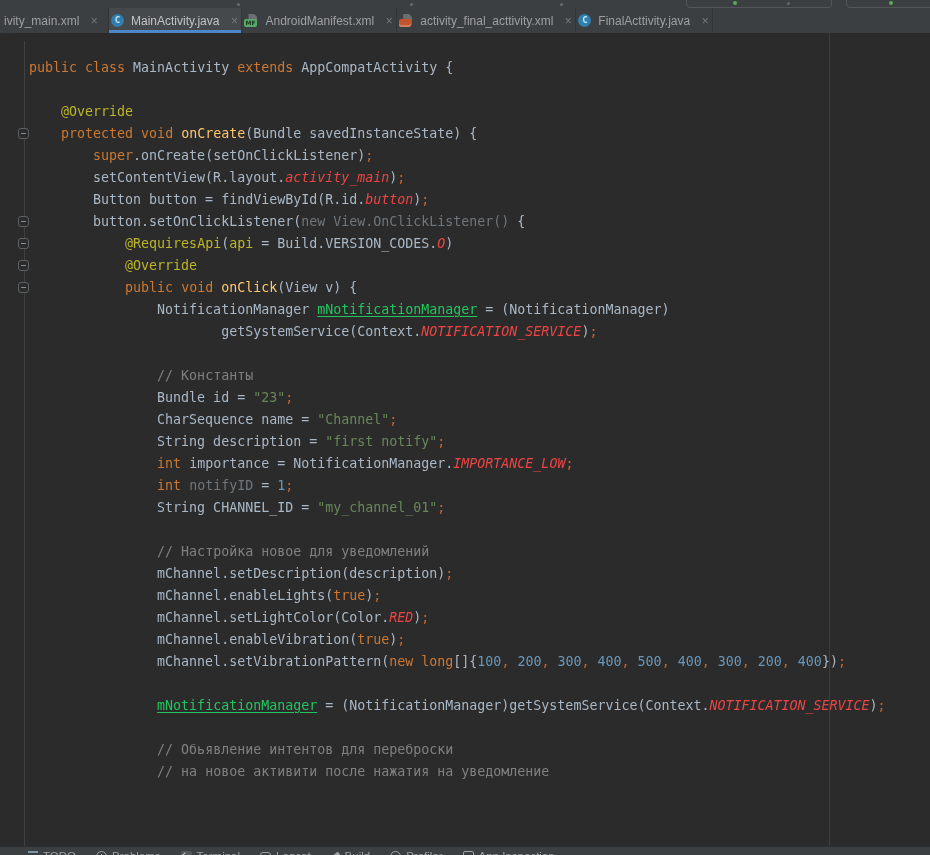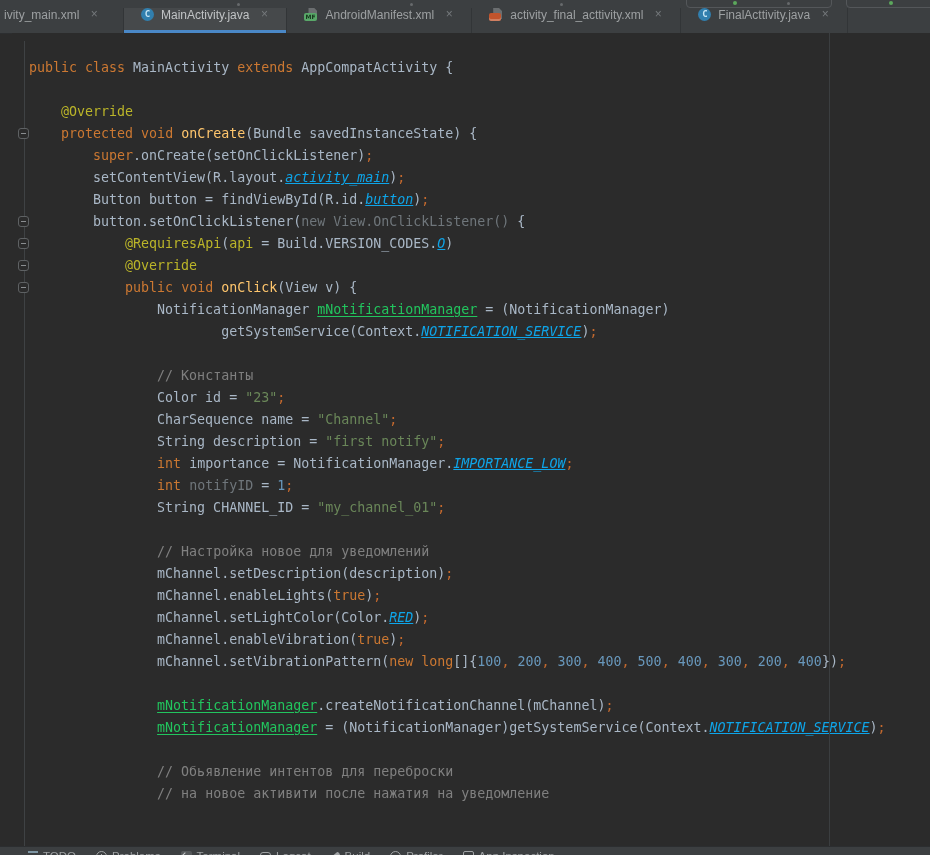--- a/index.html
+++ b/index.html
@@ -23,22 +23,22 @@
   .dot.green { width:4px; height:4px; background:var(--green-dot,#5CA85C); }
   .dot.gray  { width:3px; height:3px; background:#8A8E90; opacity:.55; }
 
   
   .tab-bar {
     position:absolute; left:0; top:8px; width:930px; height:25px;
     background:var(--bar-bg,#3C3F41); border-bottom:1px solid #2C2E30;
     display:flex; align-items:stretch; overflow:hidden;
   }
   .tab {
-    position:relative; display:flex; align-items:flex-start;
-    padding:0 17px; border-right:1px solid #323537;
+    position:relative; display:flex; align-items:center;
+    padding:0 2px; border-right:1px solid #323537;
     color:var(--tab-text,#9DA0A2); font-size:12px; cursor:default; flex:none;
   }
   .tab.cut { width:104px; padding-left:2px; overflow:hidden; }
   .tab.active { background:var(--active-tab-bg,#46494B); color:var(--active-tab-text,#C0C3C5); }
   .tab.active::after {
     content:""; position:absolute; left:0; right:0; bottom:0; height:3px;
     background:var(--tab-underline,#4A88C7);
   }
   .tab .label { margin:0 2px; white-space:nowrap; }
   .tab .close {
@@ -104,21 +104,21 @@
   .bi-terminal::after{content:""; position:absolute; left:2px; top:2px; width:3px; height:3px;
     border-left:1.5px solid #C8CBCD; border-bottom:1.5px solid transparent; transform:rotate(45deg);}
   .bi-logcat { border:1.5px solid #A0A3A5; border-radius:3px; height:9px; margin-top:2px; }
   .bi-build { background:#A0A3A5; width:9px; height:4px; border-radius:1px; transform:rotate(-40deg); margin-top:4px; }
   .bi-build::after{content:""; position:absolute; left:3.5px; top:3px; width:2px; height:7px; background:#7E8183;}
   .bi-profiler { border:1.5px solid #A0A3A5; border-radius:50%; }
   .bi-profiler::after{content:""; position:absolute; left:4px; top:4px; width:2px; height:2px; background:#A0A3A5; border-radius:50%;}
   .bi-inspection { border:1.5px solid #A0A3A5; border-radius:2px; }
   .bi-inspection::after{content:""; position:absolute; left:2.5px; top:2.5px; width:3px; height:3px; background:#A0A3A5; border-radius:50%;}
 </style>
-<style>.tk-kw{color:#CC7832;}.tk-def{color:#A9B7C6;}.tk-ann{color:#BBB529;}.tk-str{color:#6A8759;}.tk-num{color:#6897BB;}.tk-com{color:#808080;}.tk-cst{color:#0ea5e9;text-decoration:underline;}.tk-dim{color:#6F767B;}.tk-fn{color:#FFC66D;}.tk-pun{color:#C4692E;}.tk-var{color:#22c55e;}</style></head>
+<style>.tk-kw{color:#CC7832;}.tk-def{color:#A9B7C6;}.tk-ann{color:#BBB529;}.tk-str{color:#6A8759;}.tk-num{color:#6897BB;}.tk-com{color:#808080;}.tk-cst{color:#ef4444;}.tk-dim{color:#6F767B;}.tk-fn{color:#FFC66D;}.tk-pun{color:#C4692E;}.tk-var{color:#22c55e;}</style></head>
 <body>
 
 <div class="app">
 
   <div class="top-strip">
     <span class="dot gray" style="left:237px; top:3px;"></span>
     <span class="dot gray" style="left:410px; top:3px;"></span>
     <span class="dot gray" style="left:560px; top:3px;"></span>
     <span class="strip-btn" style="left:686px; width:144px;"></span>
     <span class="dot green" style="left:733px; top:1px;"></span>
@@ -175,35 +175,34 @@
         <div class="line"><span class="tk-def">        setContentView(R.layout.</span><span class="tk-cst">activity_main</span><span class="tk-def">)</span><span class="tk-pun">;</span></div>
         <div class="line"><span class="tk-def">        Button button = findViewById(R.id.</span><span class="tk-cst">button</span><span class="tk-def">)</span><span class="tk-pun">;</span></div>
         <div class="line"><span class="tk-def">        button.setOnClickListener(</span><span class="tk-dim">new View.OnClickListener()</span><span class="tk-def"> {</span></div>
         <div class="line"><span class="tk-def">            </span><span class="tk-ann">@RequiresApi</span><span class="tk-def">(</span><span class="tk-ann">api</span><span class="tk-def"> = Build.VERSION_CODES.</span><span class="tk-cst">O</span><span class="tk-def">)</span></div>
         <div class="line"><span class="tk-def">            </span><span class="tk-ann">@Override</span></div>
         <div class="line"><span class="tk-def">            </span><span class="tk-kw">public</span><span class="tk-def"> </span><span class="tk-kw">void</span><span class="tk-def"> </span><span class="tk-fn">onClick</span><span class="tk-def">(View v) {</span></div>
         <div class="line"><span class="tk-def">                NotificationManager </span><span class="tk-var">mNotificationManager</span><span class="tk-def"> = (NotificationManager)</span></div>
         <div class="line"><span class="tk-def">                        getSystemService(Context.</span><span class="tk-cst">NOTIFICATION_SERVICE</span><span class="tk-def">)</span><span class="tk-pun">;</span></div>
         <div class="line"></div>
         <div class="line"><span class="tk-def">                </span><span class="tk-com">// Константы</span></div>
-        <div class="line"><span class="tk-def">                Color id = </span><span class="tk-str">"23"</span><span class="tk-pun">;</span></div>
+        <div class="line"><span class="tk-def">                Bundle id = </span><span class="tk-str">"23"</span><span class="tk-pun">;</span></div>
         <div class="line"><span class="tk-def">                CharSequence name = </span><span class="tk-str">"Channel"</span><span class="tk-pun">;</span></div>
         <div class="line"><span class="tk-def">                String description = </span><span class="tk-str">"first notify"</span><span class="tk-pun">;</span></div>
         <div class="line"><span class="tk-def">                </span><span class="tk-kw">int</span><span class="tk-def"> importance = NotificationManager.</span><span class="tk-cst">IMPORTANCE_LOW</span><span class="tk-pun">;</span></div>
         <div class="line"><span class="tk-def">                </span><span class="tk-kw">int</span><span class="tk-def"> </span><span class="tk-dim">notifyID</span><span class="tk-def"> = </span><span class="tk-num">1</span><span class="tk-pun">;</span></div>
         <div class="line"><span class="tk-def">                String CHANNEL_ID = </span><span class="tk-str">"my_channel_01"</span><span class="tk-pun">;</span></div>
         <div class="line"></div>
         <div class="line"><span class="tk-def">                </span><span class="tk-com">// Настройка новое для уведомлений</span></div>
         <div class="line"><span class="tk-def">                mChannel.setDescription(description)</span><span class="tk-pun">;</span></div>
         <div class="line"><span class="tk-def">                mChannel.enableLights(</span><span class="tk-kw">true</span><span class="tk-def">)</span><span class="tk-pun">;</span></div>
         <div class="line"><span class="tk-def">                mChannel.setLightColor(Color.</span><span class="tk-cst">RED</span><span class="tk-def">)</span><span class="tk-pun">;</span></div>
         <div class="line"><span class="tk-def">                mChannel.enableVibration(</span><span class="tk-kw">true</span><span class="tk-def">)</span><span class="tk-pun">;</span></div>
         <div class="line"><span class="tk-def">                mChannel.setVibrationPattern(</span><span class="tk-kw">new</span><span class="tk-def"> </span><span class="tk-kw">long</span><span class="tk-def">[]{</span><span class="tk-num">100</span><span class="tk-pun">,</span><span class="tk-def"> </span><span class="tk-num">200</span><span class="tk-pun">,</span><span class="tk-def"> </span><span class="tk-num">300</span><span class="tk-pun">,</span><span class="tk-def"> </span><span class="tk-num">400</span><span class="tk-pun">,</span><span class="tk-def"> </span><span class="tk-num">500</span><span class="tk-pun">,</span><span class="tk-def"> </span><span class="tk-num">400</span><span class="tk-pun">,</span><span class="tk-def"> </span><span class="tk-num">300</span><span class="tk-pun">,</span><span class="tk-def"> </span><span class="tk-num">200</span><span class="tk-pun">,</span><span class="tk-def"> </span><span class="tk-num">400</span><span class="tk-def">})</span><span class="tk-pun">;</span></div>
         <div class="line"></div>
-        <div class="line"><span class="tk-def">                </span><span class="tk-var">mNotificationManager</span><span class="tk-def">.createNotificationChannel(mChannel)</span><span class="tk-pun">;</span></div>
         <div class="line"><span class="tk-def">                </span><span class="tk-var">mNotificationManager</span><span class="tk-def"> = (NotificationManager)getSystemService(Context.</span><span class="tk-cst">NOTIFICATION_SERVICE</span><span class="tk-def">)</span><span class="tk-pun">;</span></div>
         <div class="line"></div>
         <div class="line"><span class="tk-def">                </span><span class="tk-com">// Обьявление интентов для переброски</span></div>
         <div class="line"><span class="tk-def">                </span><span class="tk-com">// на новое активити после нажатия на уведомление</span></div>
       </div>
     <div class="margin-guide"></div>
   </div>
 
   <div class="bottom-bar" id="bottombar">
       <div class="bb-item">

